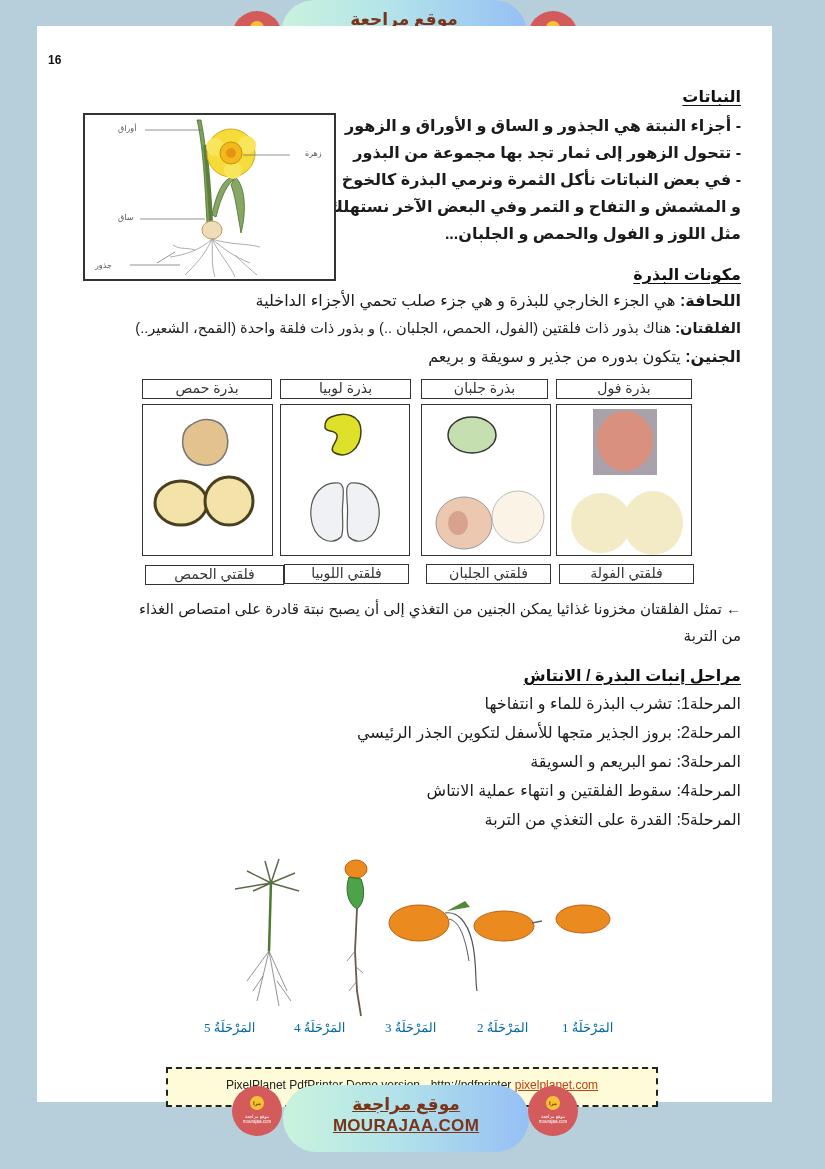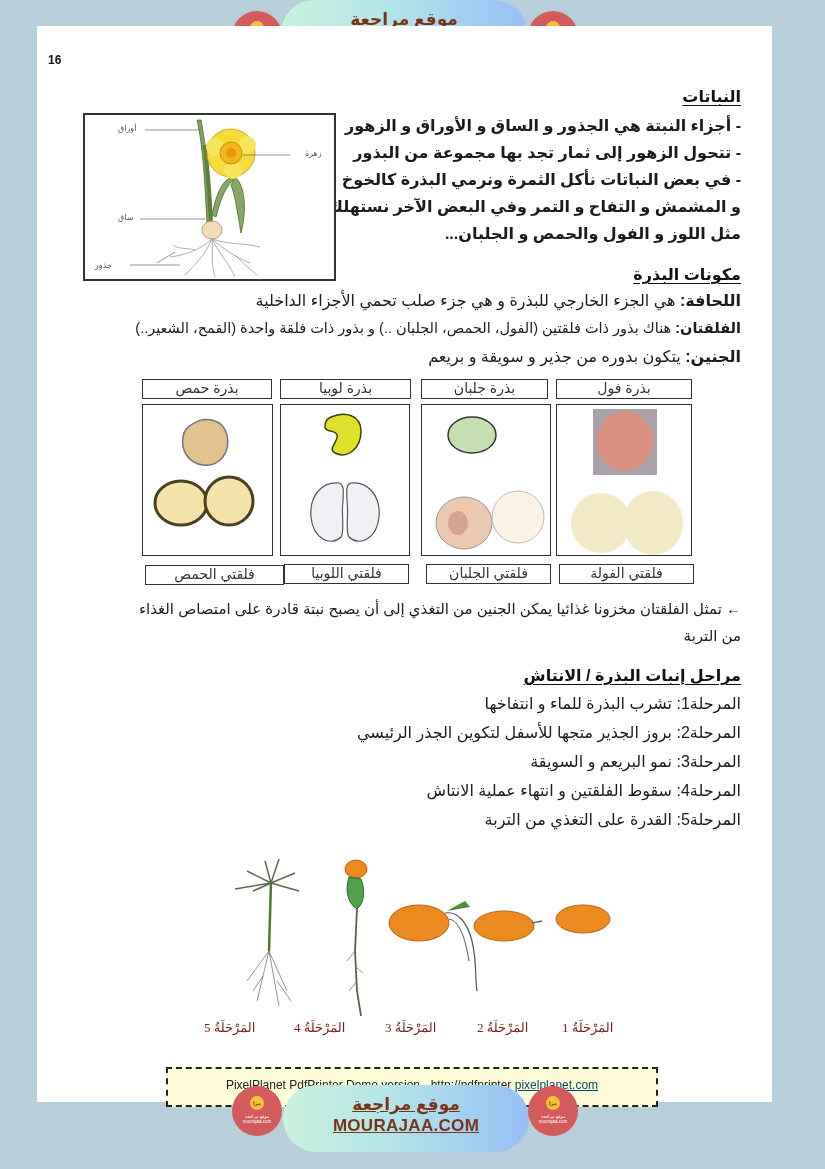--- a/index.html
+++ b/index.html
@@ -38,28 +38,28 @@
   .seed-label {
     position: absolute; height: 20px; border: 1.5px solid #333; background: #fff;
     font-size: 14px; text-align: center; line-height: 17px; color: #333;
   }
   .seed-cell {
     position: absolute; top: 378px; width: 131px; height: 152px; border: 1.5px solid #333;
     background: #fff; overflow: hidden;
   }
   .stage-label {
     position: absolute; top: 994px; font-size: 13px; font-family: "Liberation Serif", serif;
-    color: #7f1d1d; white-space: nowrap;
+    color: #0369a1; white-space: nowrap;
   }
   .footer-note {
     position: absolute; left: 129px; top: 1041px; width: 492px; height: 40px;
     border: 2px dashed #222; background: #fdfbd8; font-size: 12px; text-align: center;
     padding-top: 9px; color: #222;
   }
-  .footer-note a { color: #0c4a6e; text-decoration: underline; }
+  .footer-note a { color: #c2410c; text-decoration: underline; }
   
   .banner {
     position: absolute; left: 281px; width: 246px; height: 67px; border-radius: 34px;
     background: linear-gradient(90deg, #c9f3dd 0%, #b3e3ea 45%, #96bff5 100%);
     text-align: center; color: #7a3417; font-weight: bold;
   }
   .banner .ar { display: block; font-size: 17px; padding-top: 9px; text-decoration: underline; direction: rtl; }
   .banner .en { display: block; font-size: 17px; text-decoration: underline; letter-spacing: 0.3px; margin-top: 1px; }
   .logo {
     position: absolute; width: 50px; height: 50px; border-radius: 50%;

